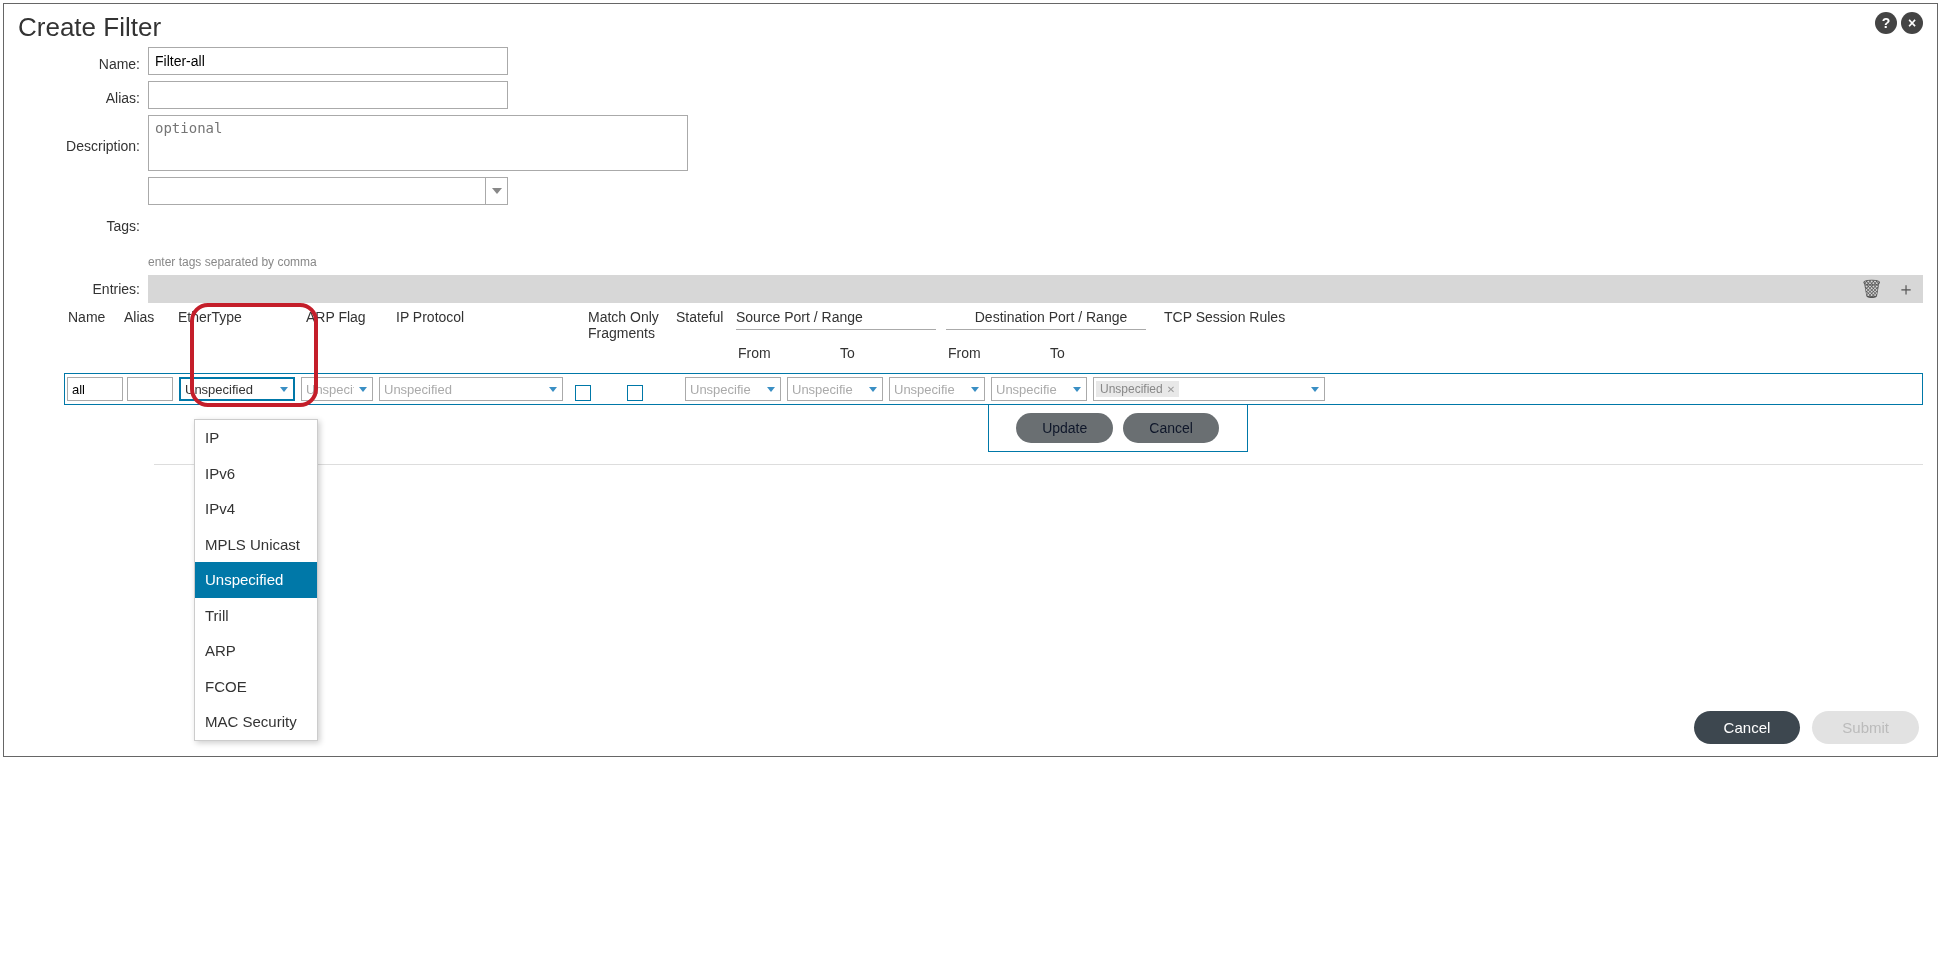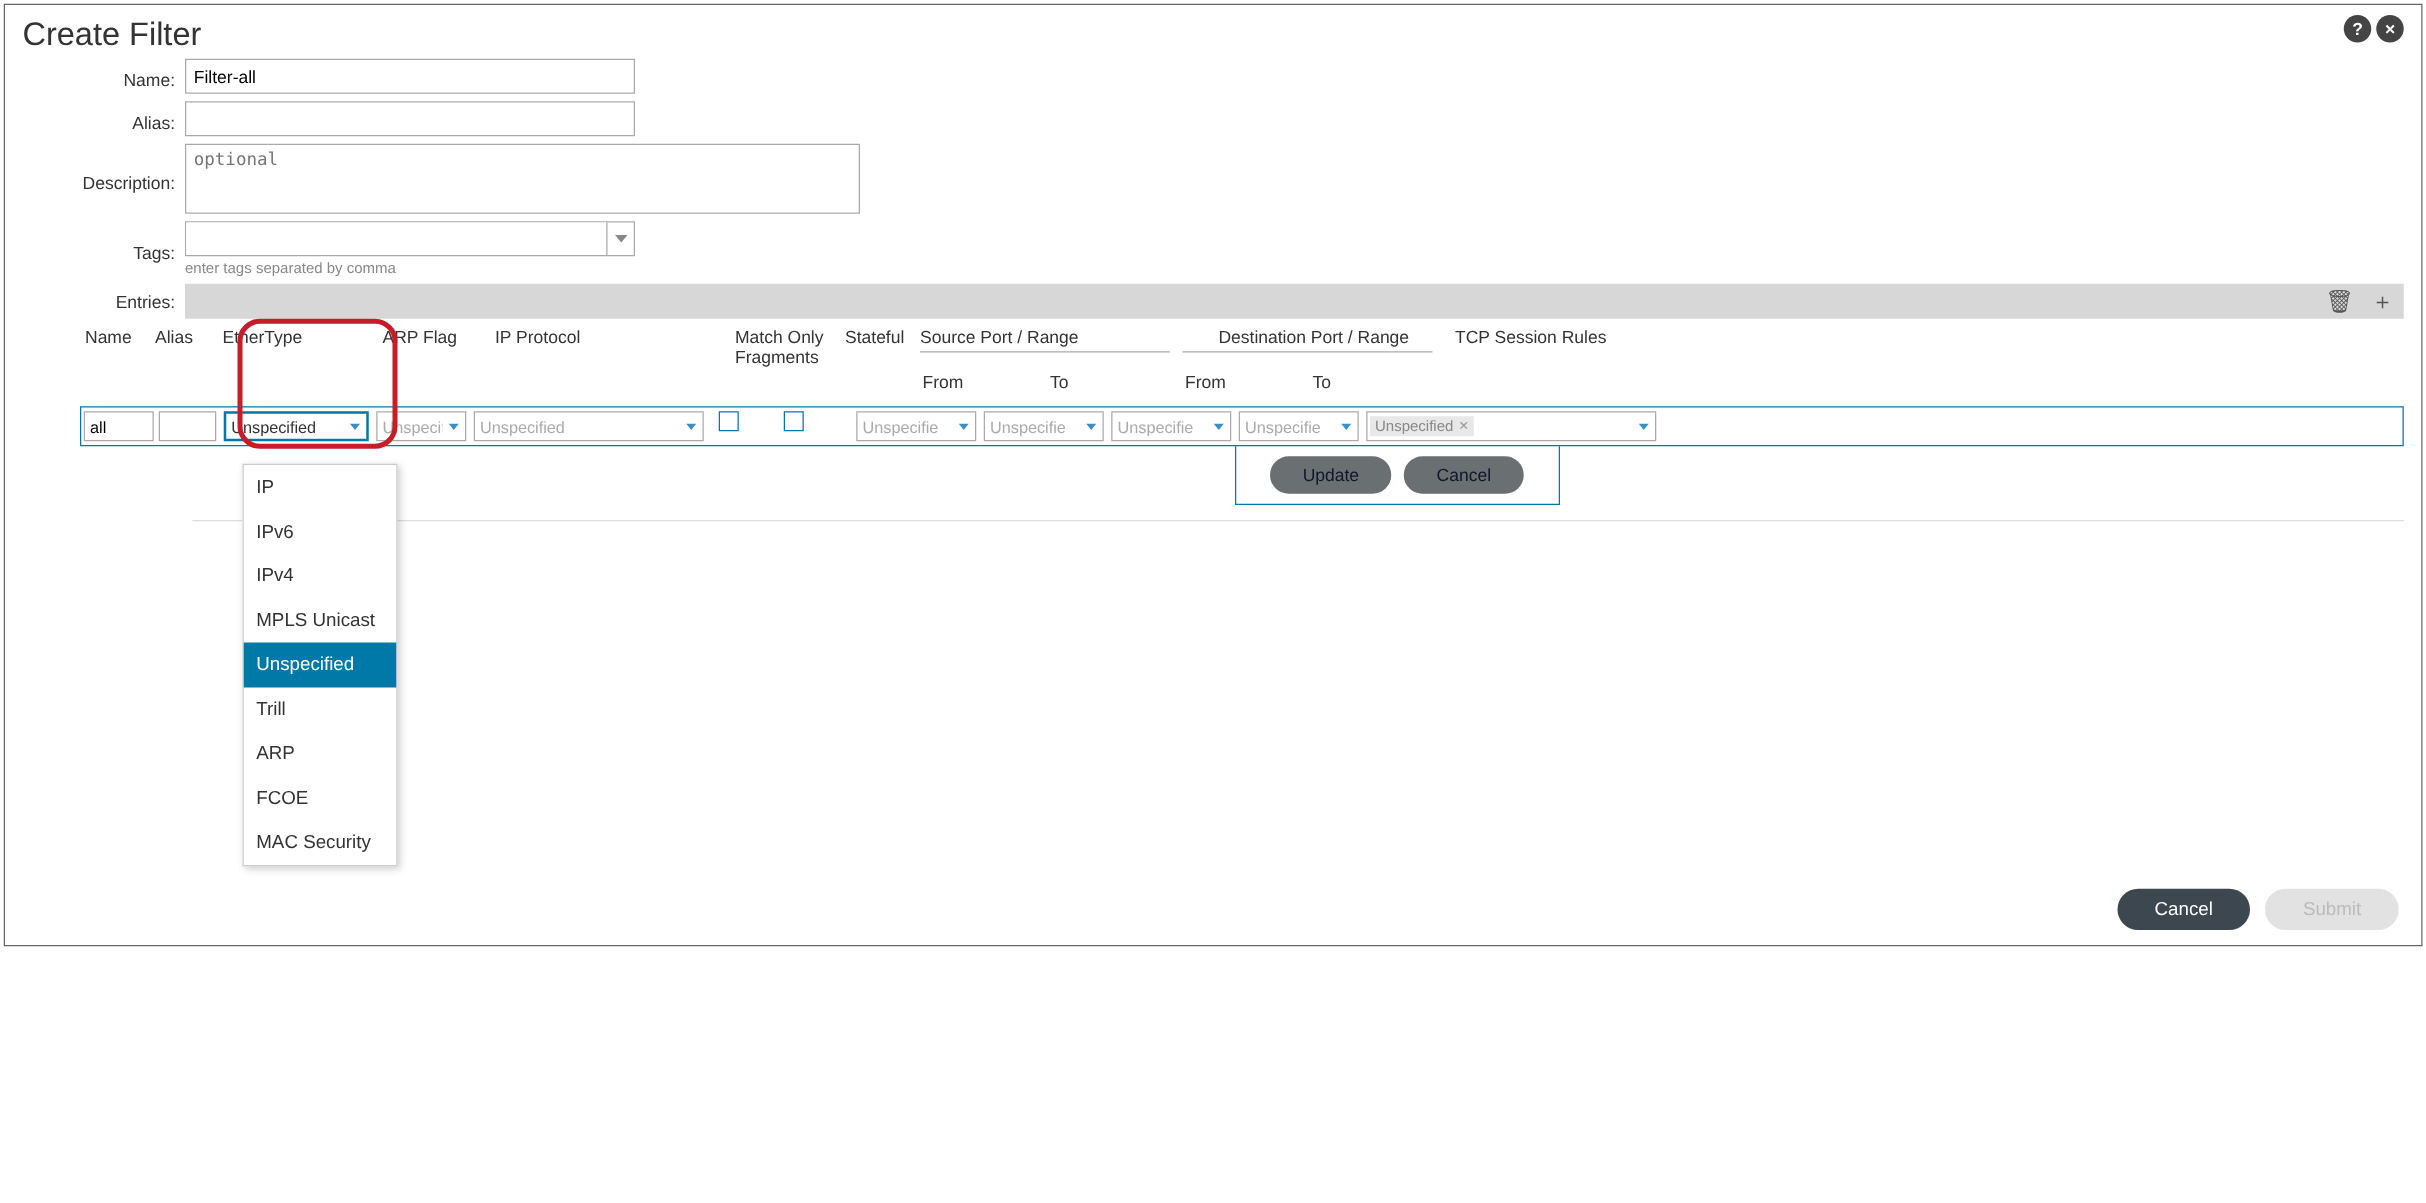--- a/index.html
+++ b/index.html
@@ -52,21 +52,21 @@
 }
 .textarea-input {
   border: 1px solid #aaa;
   padding: 4px 6px;
   font-size: 14px;
   width: 540px;
   height: 56px;
   resize: none;
   color: #888;
 }
-.tags-wrap { display: flex; flex-direction: column; }
+.tags-wrap { display: flex; flex-direction: column; gap: 48px; }
 .tags-select {
   display: flex;
   border: 1px solid #aaa;
   width: 360px;
   height: 28px;
 }
 .tags-select-input { flex: 1; border: none; }
 .tags-select-btn {
   width: 22px;
   border-left: 1px solid #aaa;
@@ -122,21 +122,21 @@
 .sub-from { width: 102px; }
 .sub-to { width: 108px; }
 .sub-from2 { width: 102px; }
 .sub-to2 { width: 108px; }
 .divider-line { border-top: 1px solid #aaa; margin-top: 4px; width: 200px; }
 
 .entry-row {
   display: flex;
   border: 1px solid #0078a8;
   padding: 3px 2px;
-  align-items: flex-start;
+  align-items: flex-end;
   position: relative;
 }
 .cell-input {
   border: 1px solid #aaa;
   height: 24px;
   padding: 0 4px;
   font-size: 13px;
   background: #fff;
 }
 .dd {

